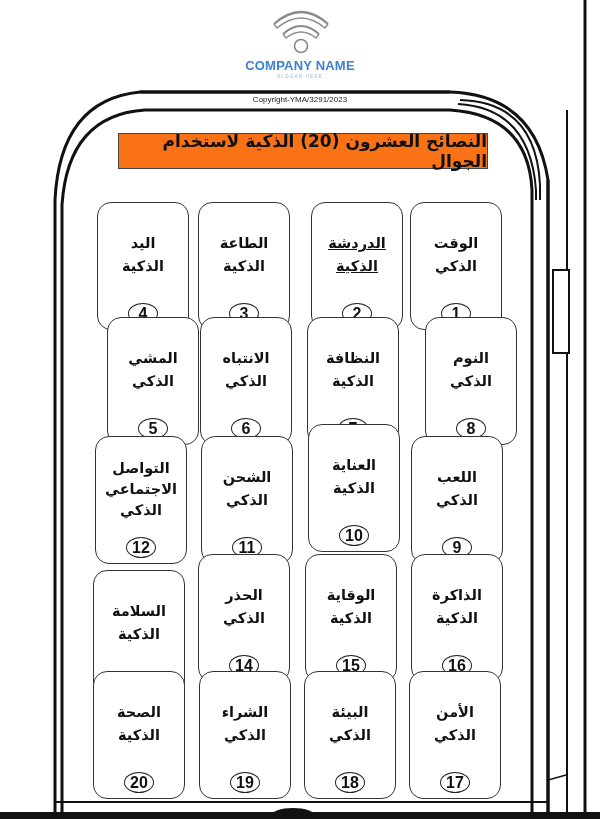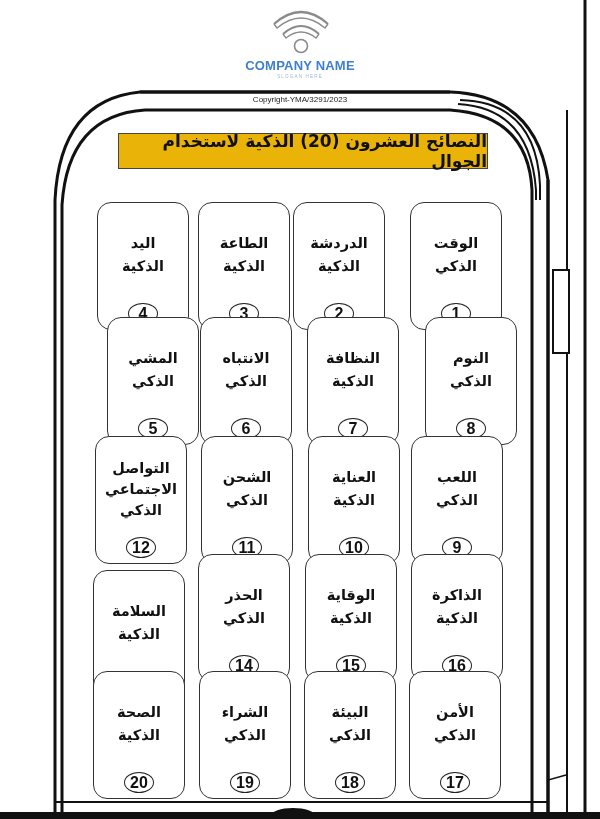--- a/index.html
+++ b/index.html
@@ -15,21 +15,21 @@
     font-family: "Liberation Sans", sans-serif; font-size: 4.5px; color: #9fb6d6; letter-spacing: 1.2px; }
 
   
   .frame { position: absolute; left: 0; top: 0; }
 
   .copyright { position: absolute; left: 0; width: 600px; top: 95px; text-align: center;
     font-family: "Liberation Sans", sans-serif; font-size: 8px; color: #222; }
 
   
   .title-box { position: absolute; left: 118px; top: 133px; width: 370px; height: 36px;
-    border: 1.5px solid #444; background: #eab308; display: flex; align-items: center; justify-content: center; }
+    border: 1.5px solid #444; background: #f97316; display: flex; align-items: center; justify-content: center; }
   .title-text { font-family: "DejaVu Sans", sans-serif; font-weight: bold; font-size: 17px; direction: rtl; color: #111; }
 
   
   .grid { position: absolute; left: 95px; top: 202px; width: 400px; }
   .card { position: absolute; width: 92px; height: 128px; border: 1.5px solid #333; border-radius: 14px;
     background: #fff; display: flex; flex-direction: column; align-items: center; }
   .card .label { direction: rtl; text-align: center; font-weight: bold; font-size: 14.5px; line-height: 23px;
     color: #111; flex: 1; display: flex; flex-direction: column; justify-content: center; margin-top: 4px; }
   .card .label span { display: block; }
   .card .num { width: 30px; height: 21px; border: 1.5px solid #222; border-radius: 50%; display: flex;
@@ -85,21 +85,21 @@
 
 <div class="grid">
 
   <div class="card" style="left:315px; top:0px;">
     <div class="label">
         <span>الوقت</span>
         <span>الذكي</span>
       </div>
     <div class="num">1</div>
   </div>
-  <div class="card" style="left:198px; top:0px;">
+  <div class="card" style="left:216px; top:0px;text-decoration:underline;">
     <div class="label">
         <span>الدردشة</span>
         <span>الذكية</span>
       </div>
     <div class="num">2</div>
   </div>
   <div class="card" style="left:103px; top:0px;">
     <div class="label">
         <span>الطاعة</span>
         <span>الذكية</span>
@@ -143,21 +143,21 @@
     <div class="num">5</div>
   </div>
 
   <div class="card" style="left:316px; top:234px;">
     <div class="label">
         <span>اللعب</span>
         <span>الذكي</span>
       </div>
     <div class="num">9</div>
   </div>
-  <div class="card" style="left:213px; top:234px;">
+  <div class="card" style="left:213px; top:222px;">
     <div class="label">
         <span>العناية</span>
         <span>الذكية</span>
       </div>
     <div class="num">10</div>
   </div>
   <div class="card" style="left:106px; top:234px;">
     <div class="label">
         <span>الشحن</span>
         <span>الذكي</span>

